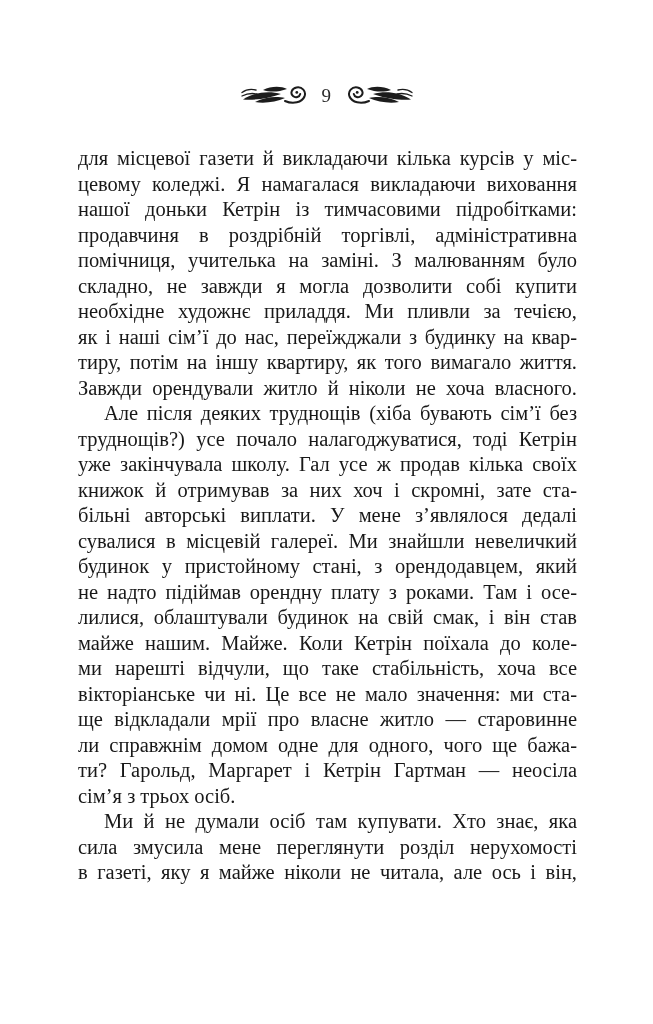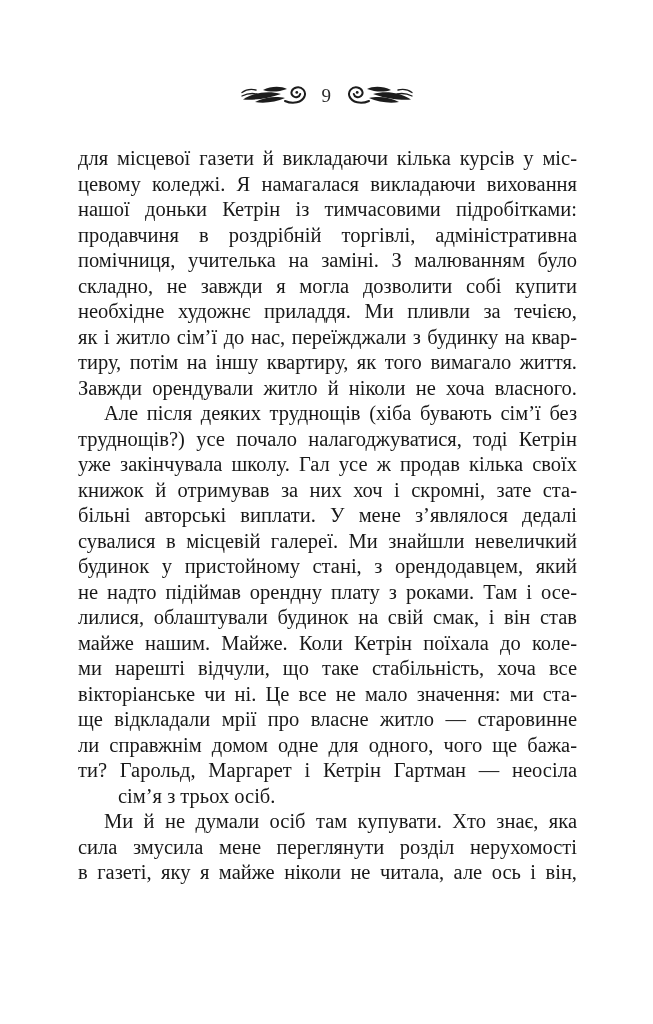--- a/index.html
+++ b/index.html
@@ -50,21 +50,20 @@
     color: #181818;
   }
   .para { margin: 0; padding: 0; }
   .line {
     text-align: justify;
     text-align-last: justify;
   }
   .line.last-left {
     text-align: left;
     text-align-last: left;
-    margin-left: 40px;
   }
   .para.indent .line:first-child {
     text-indent: 26px;
   }
 </style>
 </head>
 <body>
 
 <div class="page">
 
@@ -106,21 +105,21 @@
 
   <div class="text-block">
       <div class="para">
         <div class="line">для місцевої газети й викладаючи кілька курсів у міс-</div>
         <div class="line">цевому коледжі. Я намагалася викладаючи виховання</div>
         <div class="line">нашої доньки Кетрін із тимчасовими підробітками:</div>
         <div class="line">продавчиня в роздрібній торгівлі, адміністративна</div>
         <div class="line">помічниця, учителька на заміні. З малюванням було</div>
         <div class="line">складно, не завжди я могла дозволити собі купити</div>
         <div class="line">необхідне художнє приладдя. Ми пливли за течією,</div>
-        <div class="line">як і житло сім’ї до нас, переїжджали з будинку на квар-</div>
+        <div class="line">як і наші сім’ї до нас, переїжджали з будинку на квар-</div>
         <div class="line">тиру, потім на іншу квартиру, як того вимагало життя.</div>
         <div class="line">Завжди орендували житло й ніколи не хоча власного.</div>
       </div>
       <div class="para indent">
         <div class="line">Але після деяких труднощів (хіба бувають сім’ї без</div>
         <div class="line">труднощів?) усе почало налагоджуватися, тоді Кетрін</div>
         <div class="line">уже закінчувала школу. Гал усе ж продав кілька своїх</div>
         <div class="line">книжок й отримував за них хоч і скромні, зате ста-</div>
         <div class="line">більні авторські виплати. У мене з’являлося дедалі</div>
         <div class="line">сувалися в місцевій галереї. Ми знайшли невеличкий</div>

